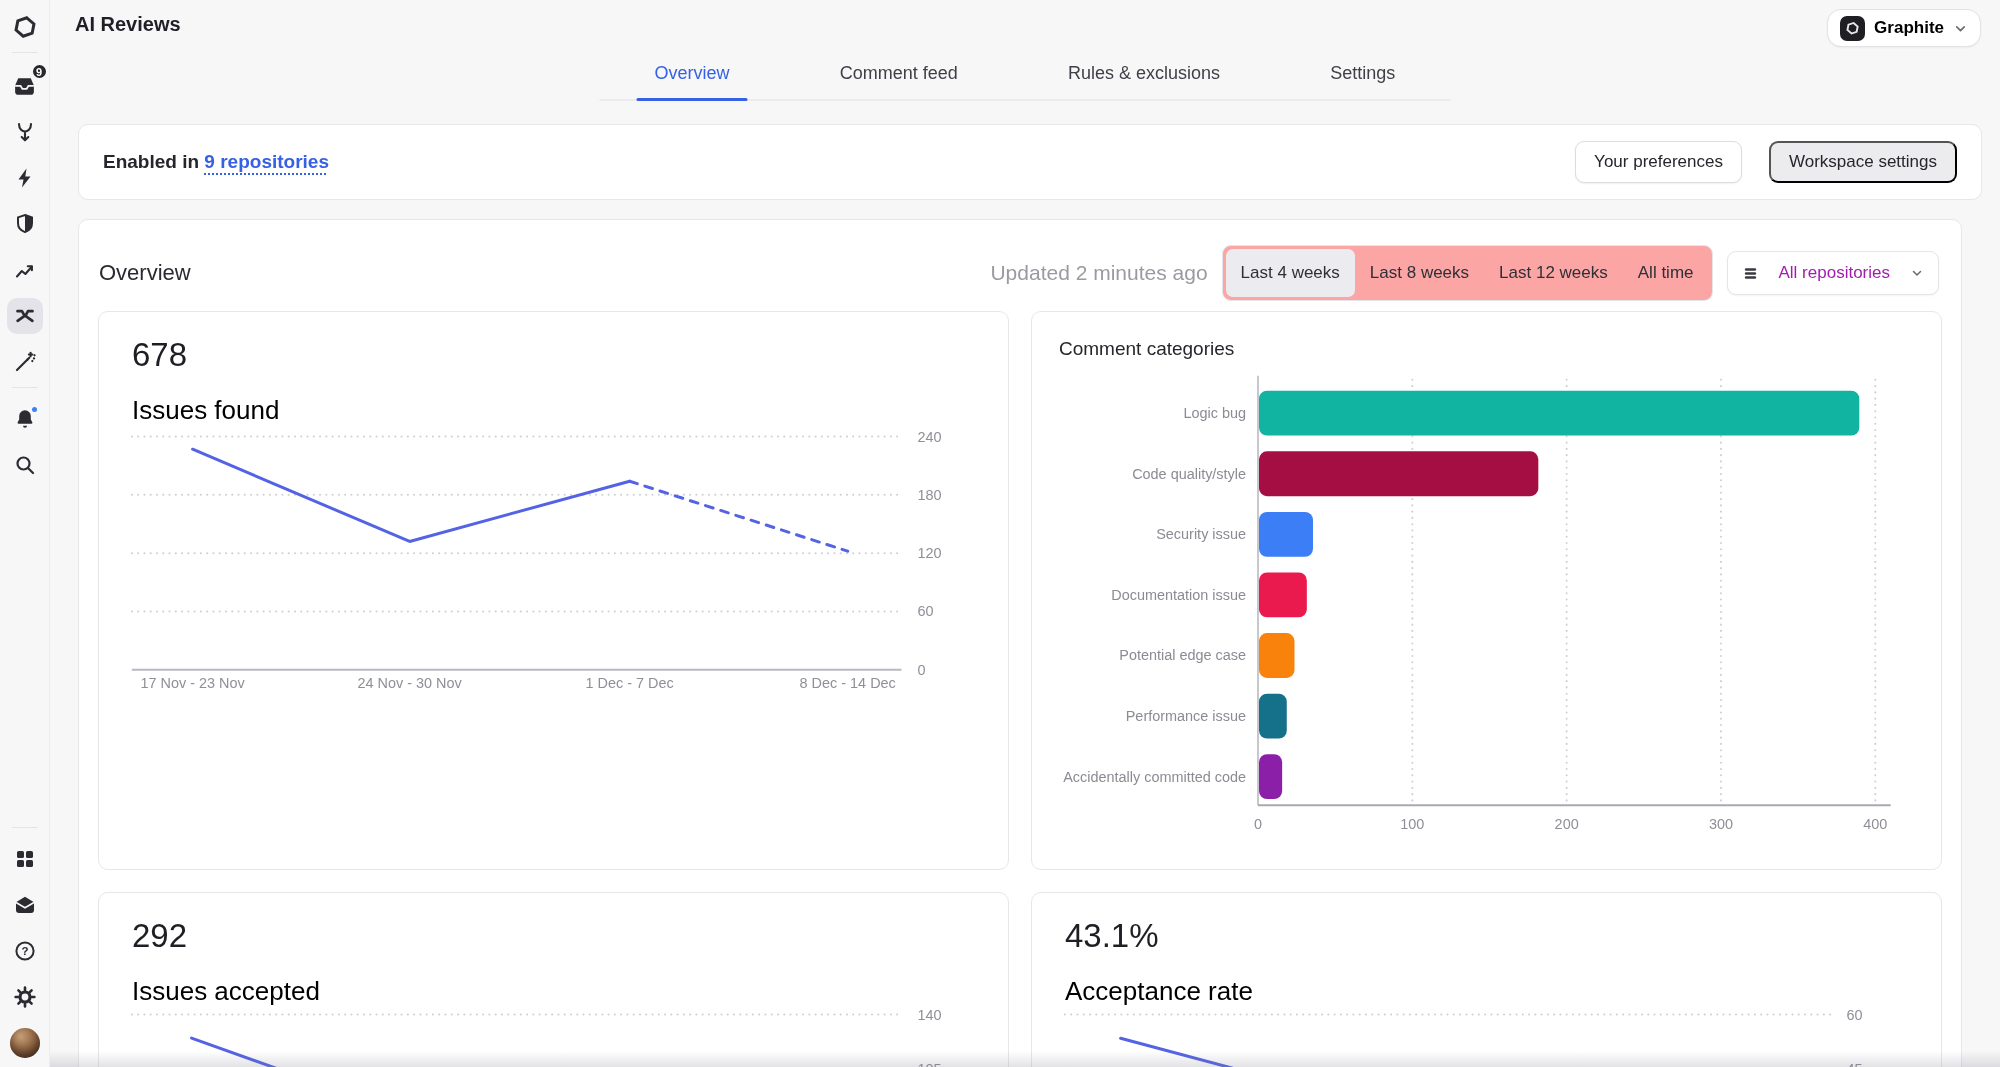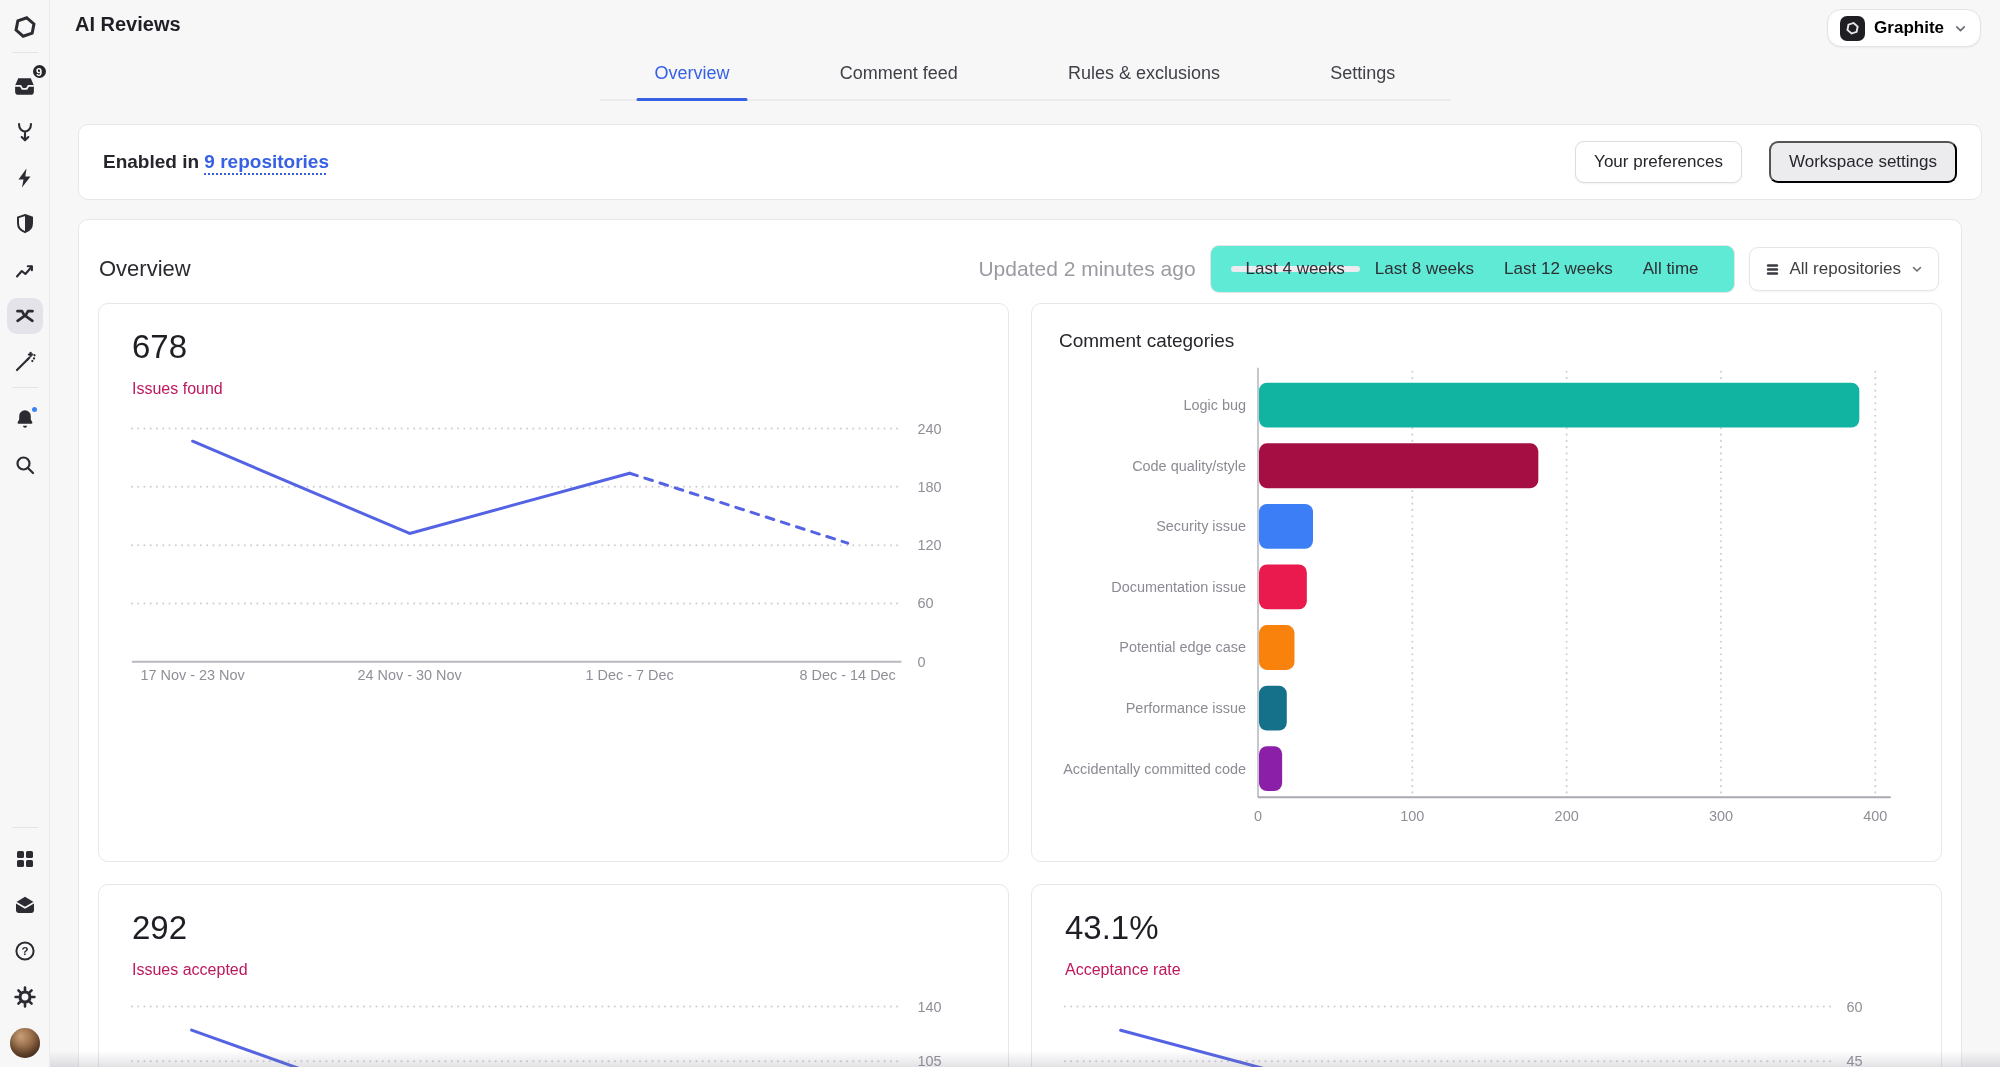--- a/index.html
+++ b/index.html
@@ -48,33 +48,33 @@
     color:#26262c;cursor:pointer;white-space:nowrap}
   .btn.outline{background:#fff;border:1px solid #dcdce1;box-shadow:0 1px 2px rgba(20,20,40,.06)}
   .btn.soft{background:#ececef}
   
   .section{margin:19px 38px 0 28px;background:#fff;border:1px solid #e7e7ea;border-radius:10px;
     height:1400px;padding-bottom:30px}
   .section-head{display:flex;align-items:center;padding:25px 22px 0 20px}
   .section-title{font-size:22px;color:#2a2a30}
   .head-right{margin-left:auto;display:flex;align-items:center;gap:14px}
   .updated{color:#9a9aa2;font-size:21px}
-  .seg{display:flex;background:#5eead4;border:1px solid #e5e5e9;border-radius:9px;padding:20px;height:48px}
+  .seg{display:flex;background:#fca5a5;border:1px solid #e5e5e9;border-radius:9px;padding:3px;height:56px}
   .seg-item{padding:0 15px;display:flex;align-items:center;font-size:17px;color:#2f2f36;
     border-radius:7px;cursor:pointer;white-space:nowrap}
   .seg-item.selected{background:#ececf0}
   .repo-btn{height:44px;border:1px solid #e5e5e9;border-radius:9px;background:#fff;padding:0 14px;
-    display:flex;gap:9px;align-items:center;font-size:17px;color:#404040;cursor:pointer;
+    display:flex;gap:20px;align-items:center;font-size:17px;color:#a21caf;cursor:pointer;
     box-shadow:0 1px 2px rgba(20,20,40,.05)}
   .grid{display:grid;grid-template-columns:1fr 1fr;gap:22px;padding:0 19px;margin-top:10px}
   .chart-card{position:relative;background:#fff;border:1px solid #e7e7ea;border-radius:10px;
     height:559px;overflow:hidden}
   .stat{position:absolute;left:33px;top:24px;z-index:2}
   .stat-num{font-size:33px;font-weight:normal;color:#1e1e24}
-  .stat-label{font-size:16px;color:#be185d;margin-top:14px}
+  .stat-label{font-size:26px;color:#000000;margin-top:21px}
   .card-title{position:absolute;left:27px;top:26px;font-size:19px;color:#26262c;z-index:2}
   .chart-svg{position:absolute;inset:0;width:100%;height:100%}
   .chart-svg text{font-family:"Liberation Sans",sans-serif}
   .bottom-fade{position:fixed;left:50px;right:0;bottom:0;height:16px;z-index:20;
     background:linear-gradient(to bottom,rgba(125,125,140,0),rgba(125,125,140,.22));pointer-events:none}
   .icn{display:block}
 </style>
 </head>
 <body>
 

